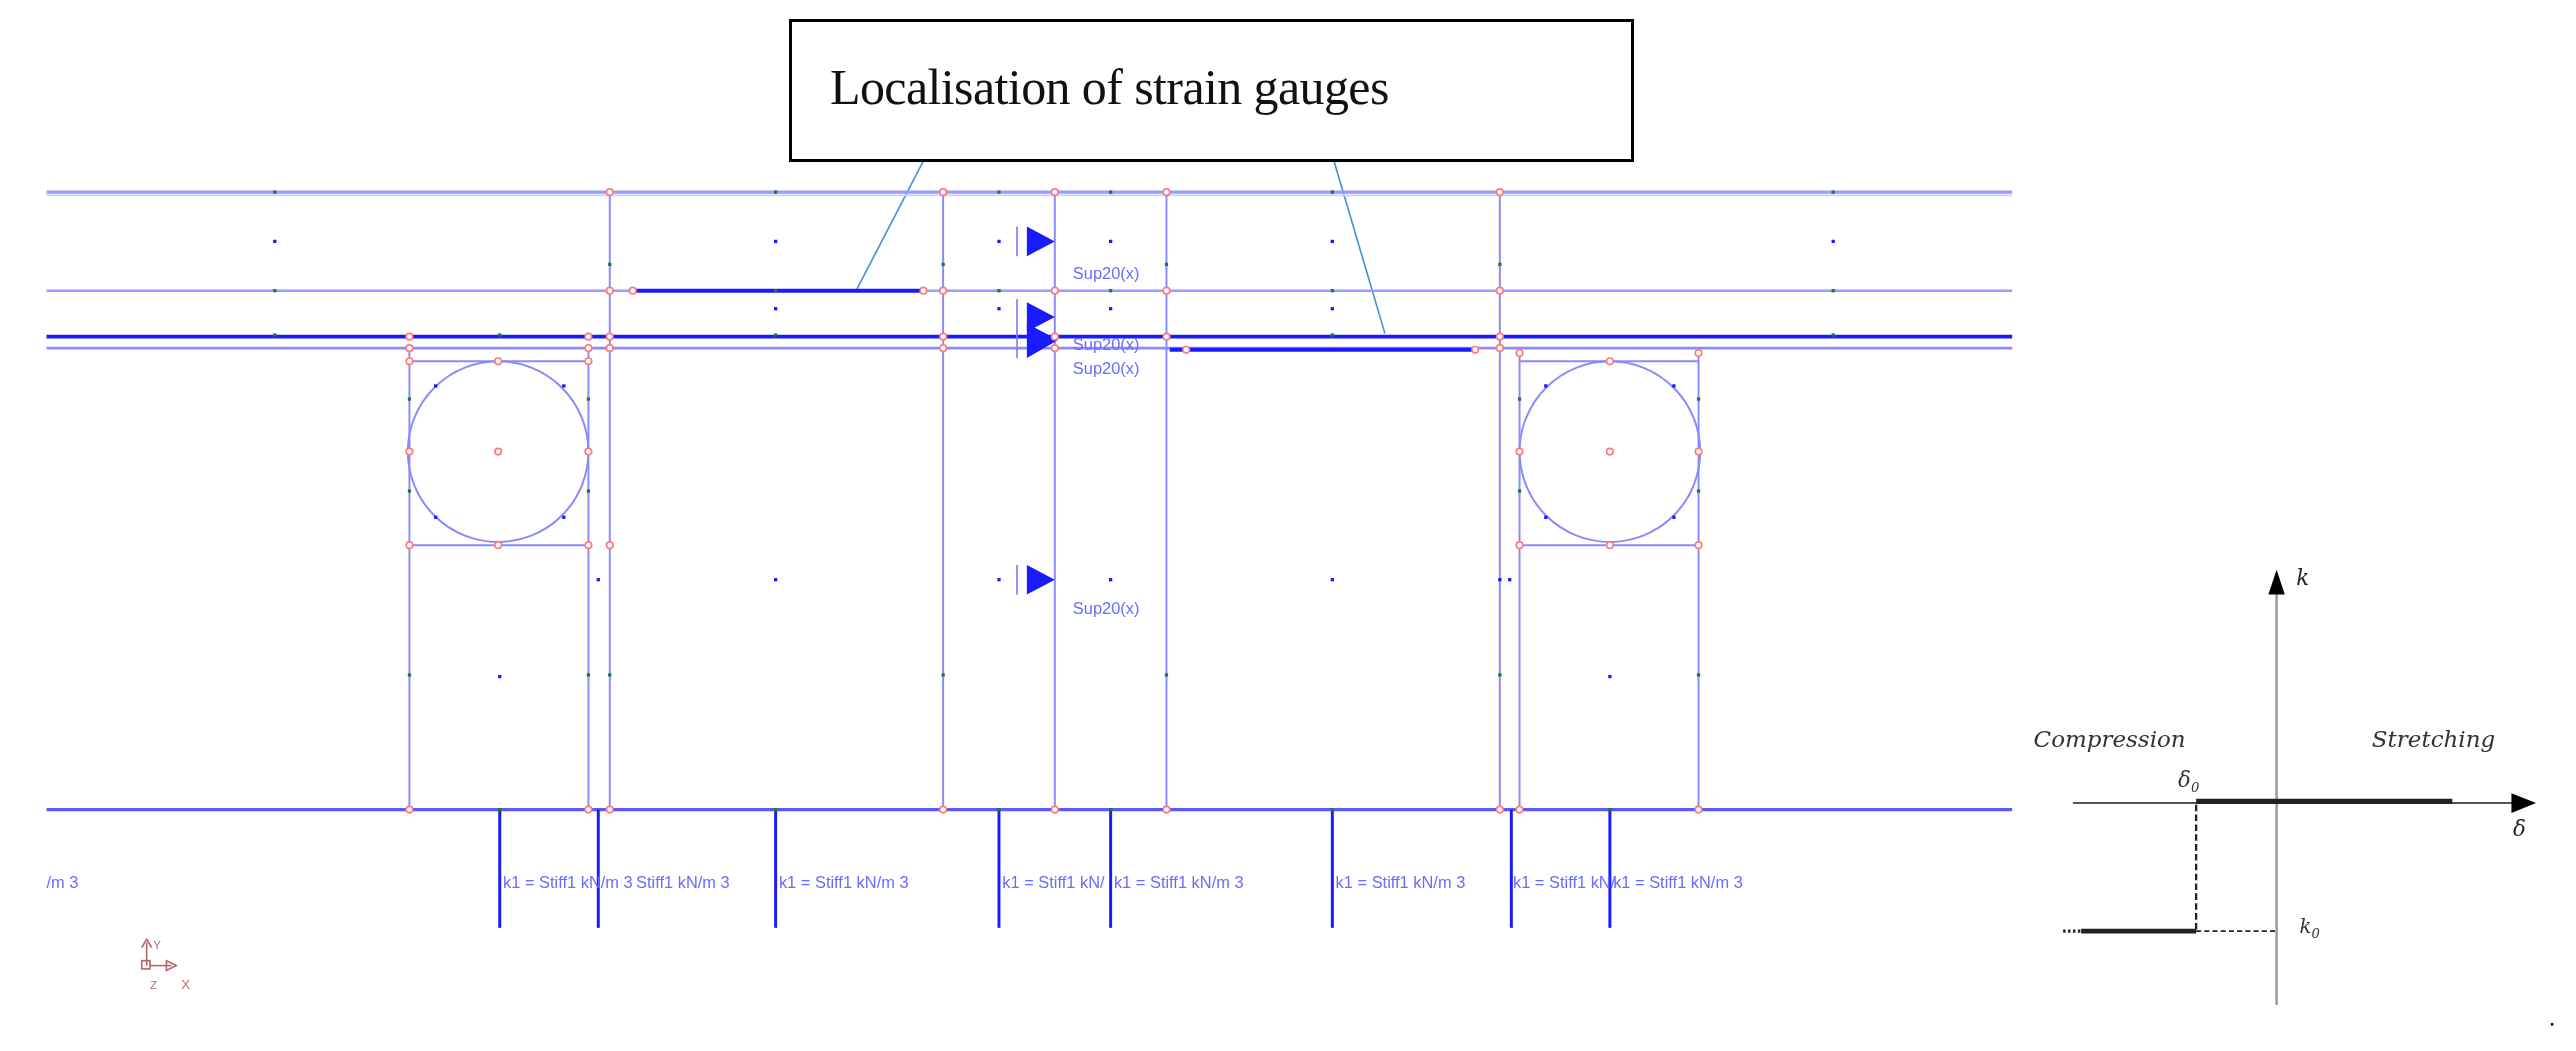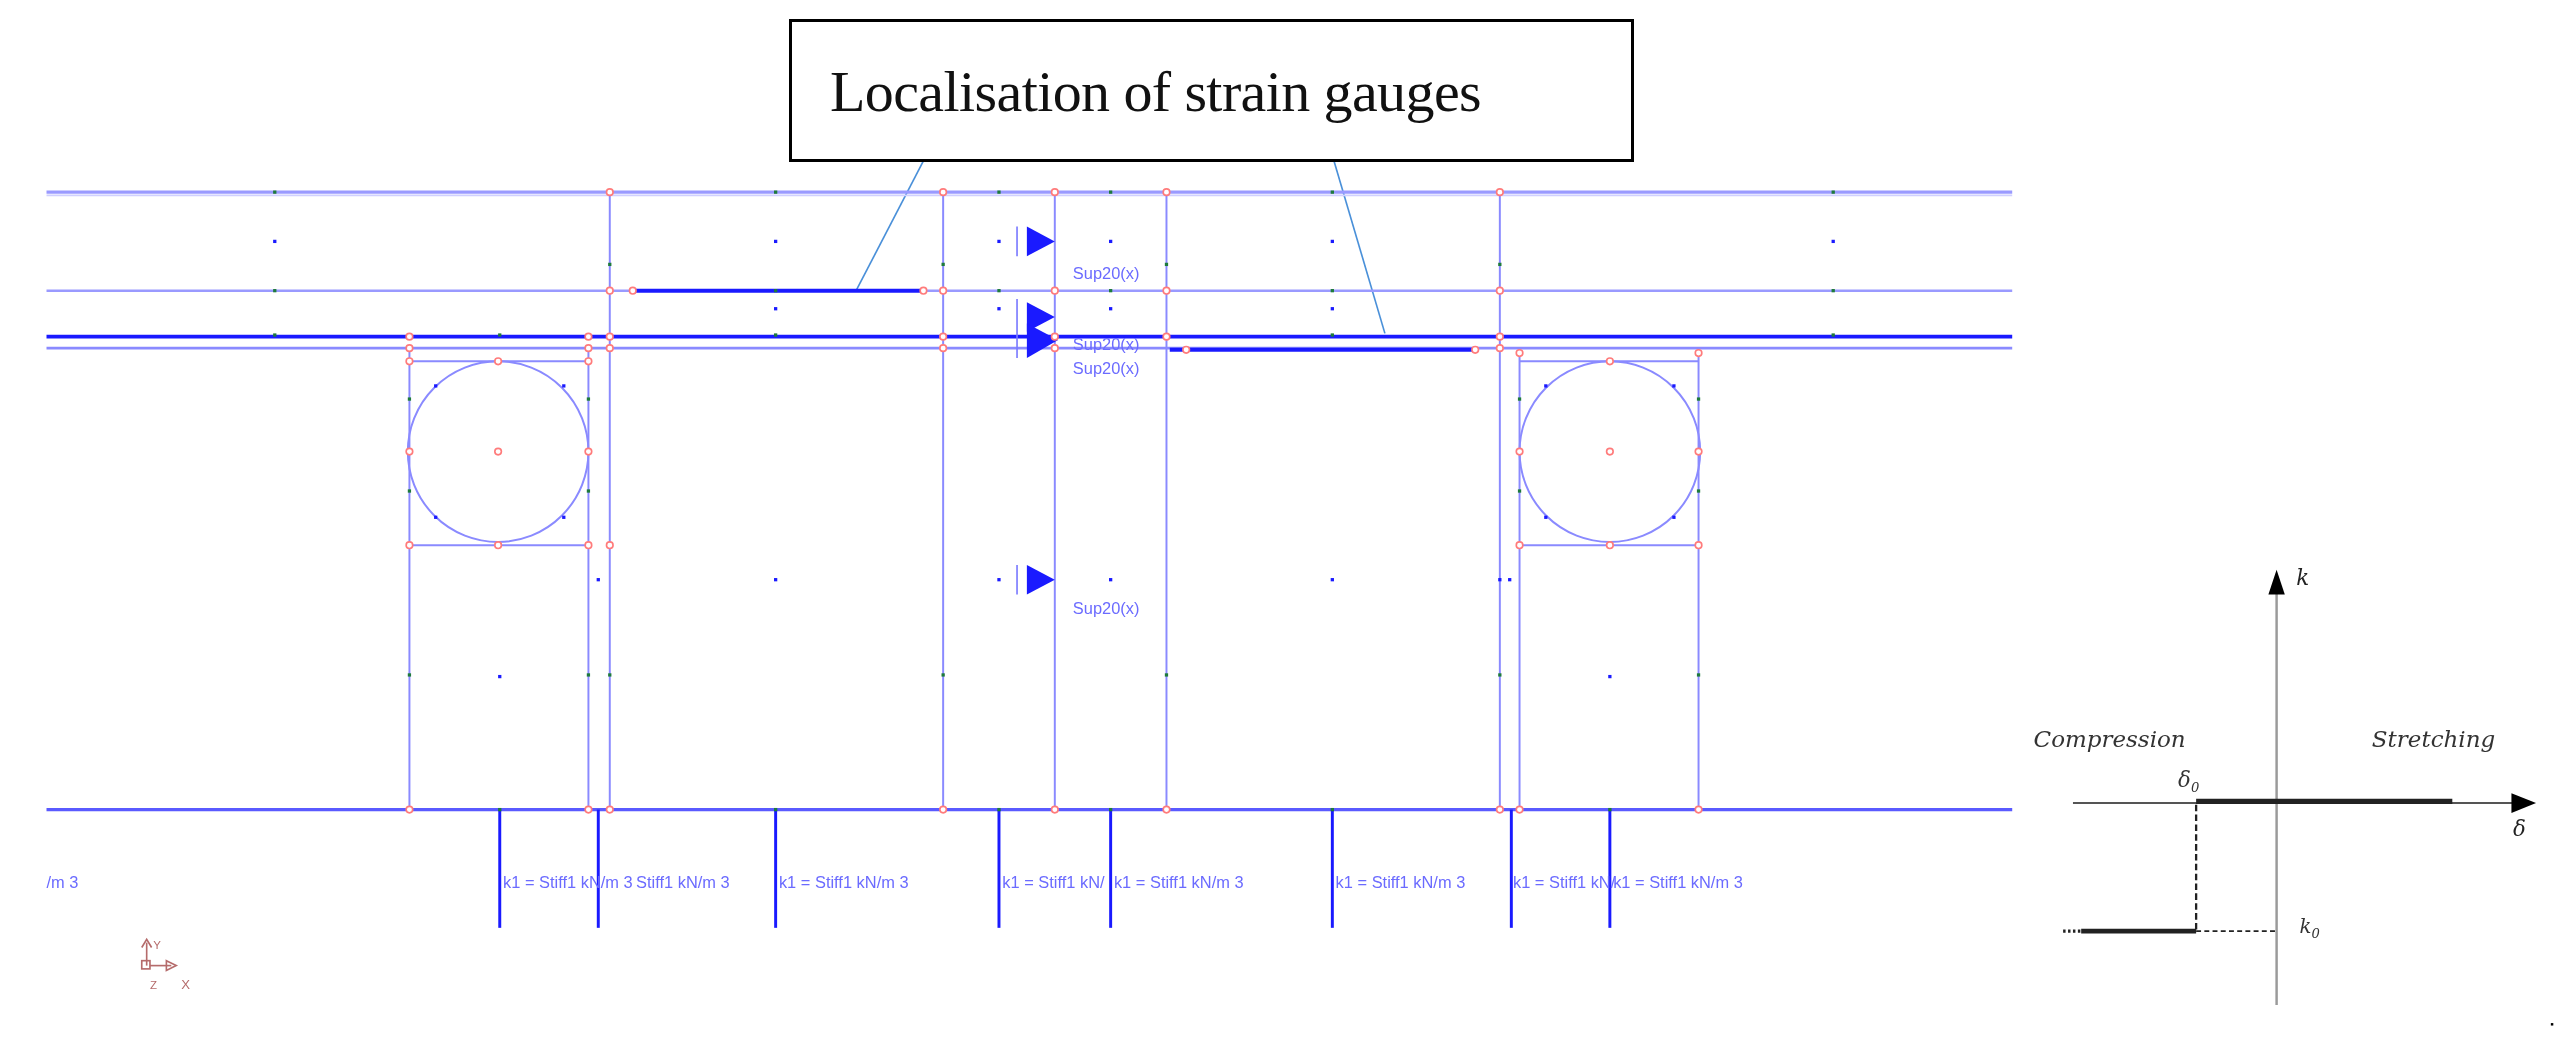--- a/index.html
+++ b/index.html
@@ -1,19 +1,19 @@
 <!DOCTYPE html>
 <html style="font-size:9.4px"><head>
 <meta charset="utf-8">
 <style>
   html,body{margin:0;padding:0;background:#ffffff;}
   body{width:2576px;height:1051px;overflow:hidden;position:relative;font-family:"Liberation Sans",sans-serif;}
   #stage{position:absolute;left:0;top:0;width:2576px;height:1051px;}
   .title-box{position:absolute;left:789px;top:19.4px;width:845px;height:143px;border:3.5px solid #000;box-sizing:border-box;background:#fff;}
-  .title-text{position:absolute;left:38px;top:36px;font-family:"Liberation Serif",serif;font-size:58px;color:#111;white-space:nowrap;letter-spacing:-0.6px;}
+  .title-text{position:absolute;left:38px;top:36px;font-family:"Liberation Serif",serif;font-size:50px;color:#111;white-space:nowrap;letter-spacing:-0.6px;}
   .lbl{font-family:"Liberation Sans",sans-serif;font-size:10px;fill:#6b6bff;}
   .ital{font-family:"DejaVu Serif",serif;font-style:italic;}
 </style>
 </head>
 <body>
 
 <div id="stage">
   <svg width="2576" height="1051" viewBox="0 0 1568 640" xmlns="http://www.w3.org/2000/svg">
 
     <g>

